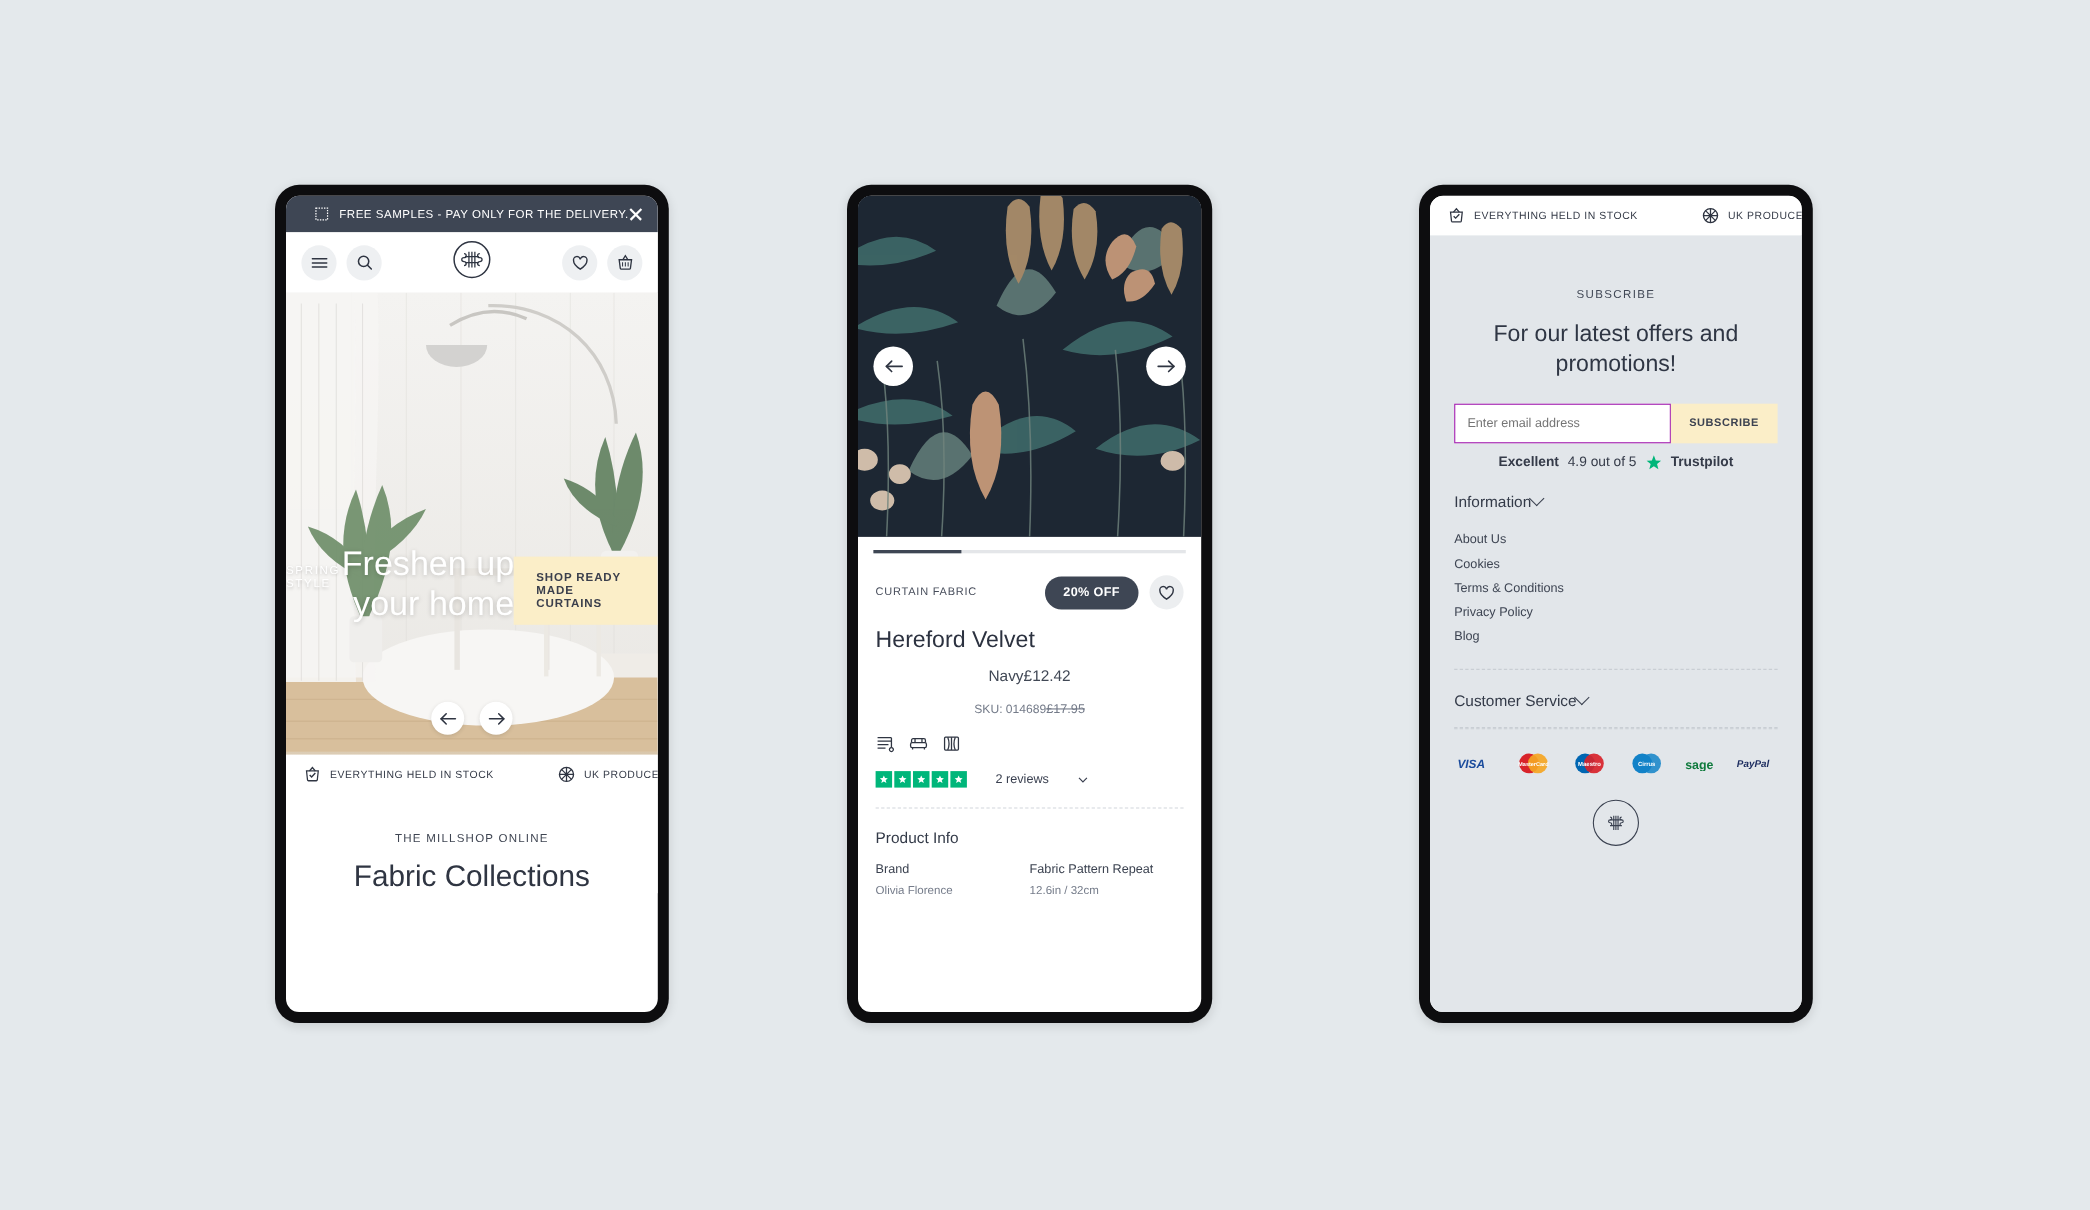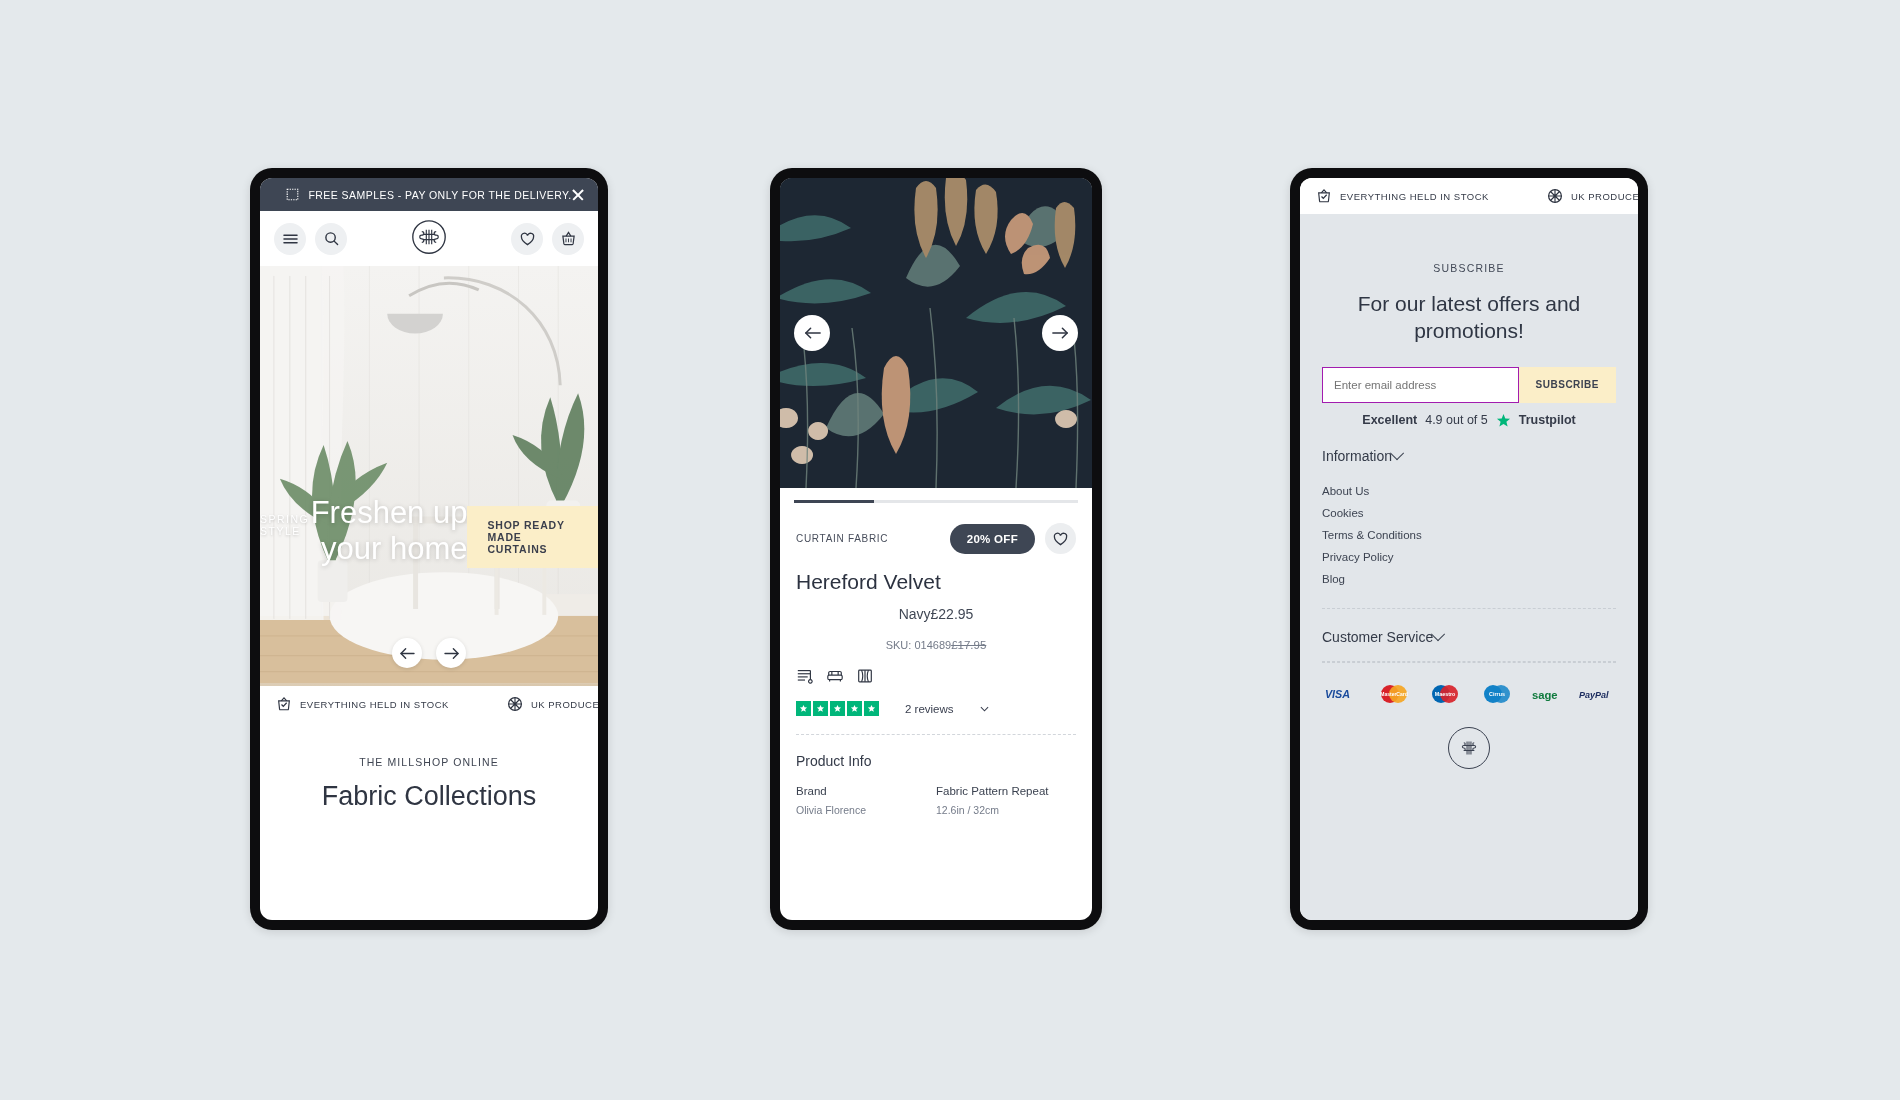--- a/index.html
+++ b/index.html
@@ -452,21 +452,21 @@
             <svg width="15" height="14" viewBox="0 0 16 15">
               <path d="M8 13.5S1.5 9.3 1.5 5.3A3.3 3.3 0 0 1 8 4a3.3 3.3 0 0 1 6.5 1.3c0 4-6.5 8.2-6.5 8.2z" fill="none" stroke="#2f3542" stroke-width="1.4"></path>
             </svg>
           </span>
         </div>
 
         <div class="pdp-name">Hereford Velvet</div>
 
         <div class="pdp-priceline">
           <span class="pdp-colour">Navy</span>
-          <span class="pdp-price">£22.95</span>
+          <span class="pdp-price">£12.42</span>
         </div>
         <div class="pdp-priceline">
           <span class="pdp-sku">SKU: 014689</span>
           <span class="pdp-was">£17.95</span>
         </div>
 
         <div class="pdp-usage">
           <span style="display:flex">
             <svg width="18" height="18" viewBox="0 0 20 20">
               <g stroke="#2f3542" stroke-width="1.3" fill="none">

